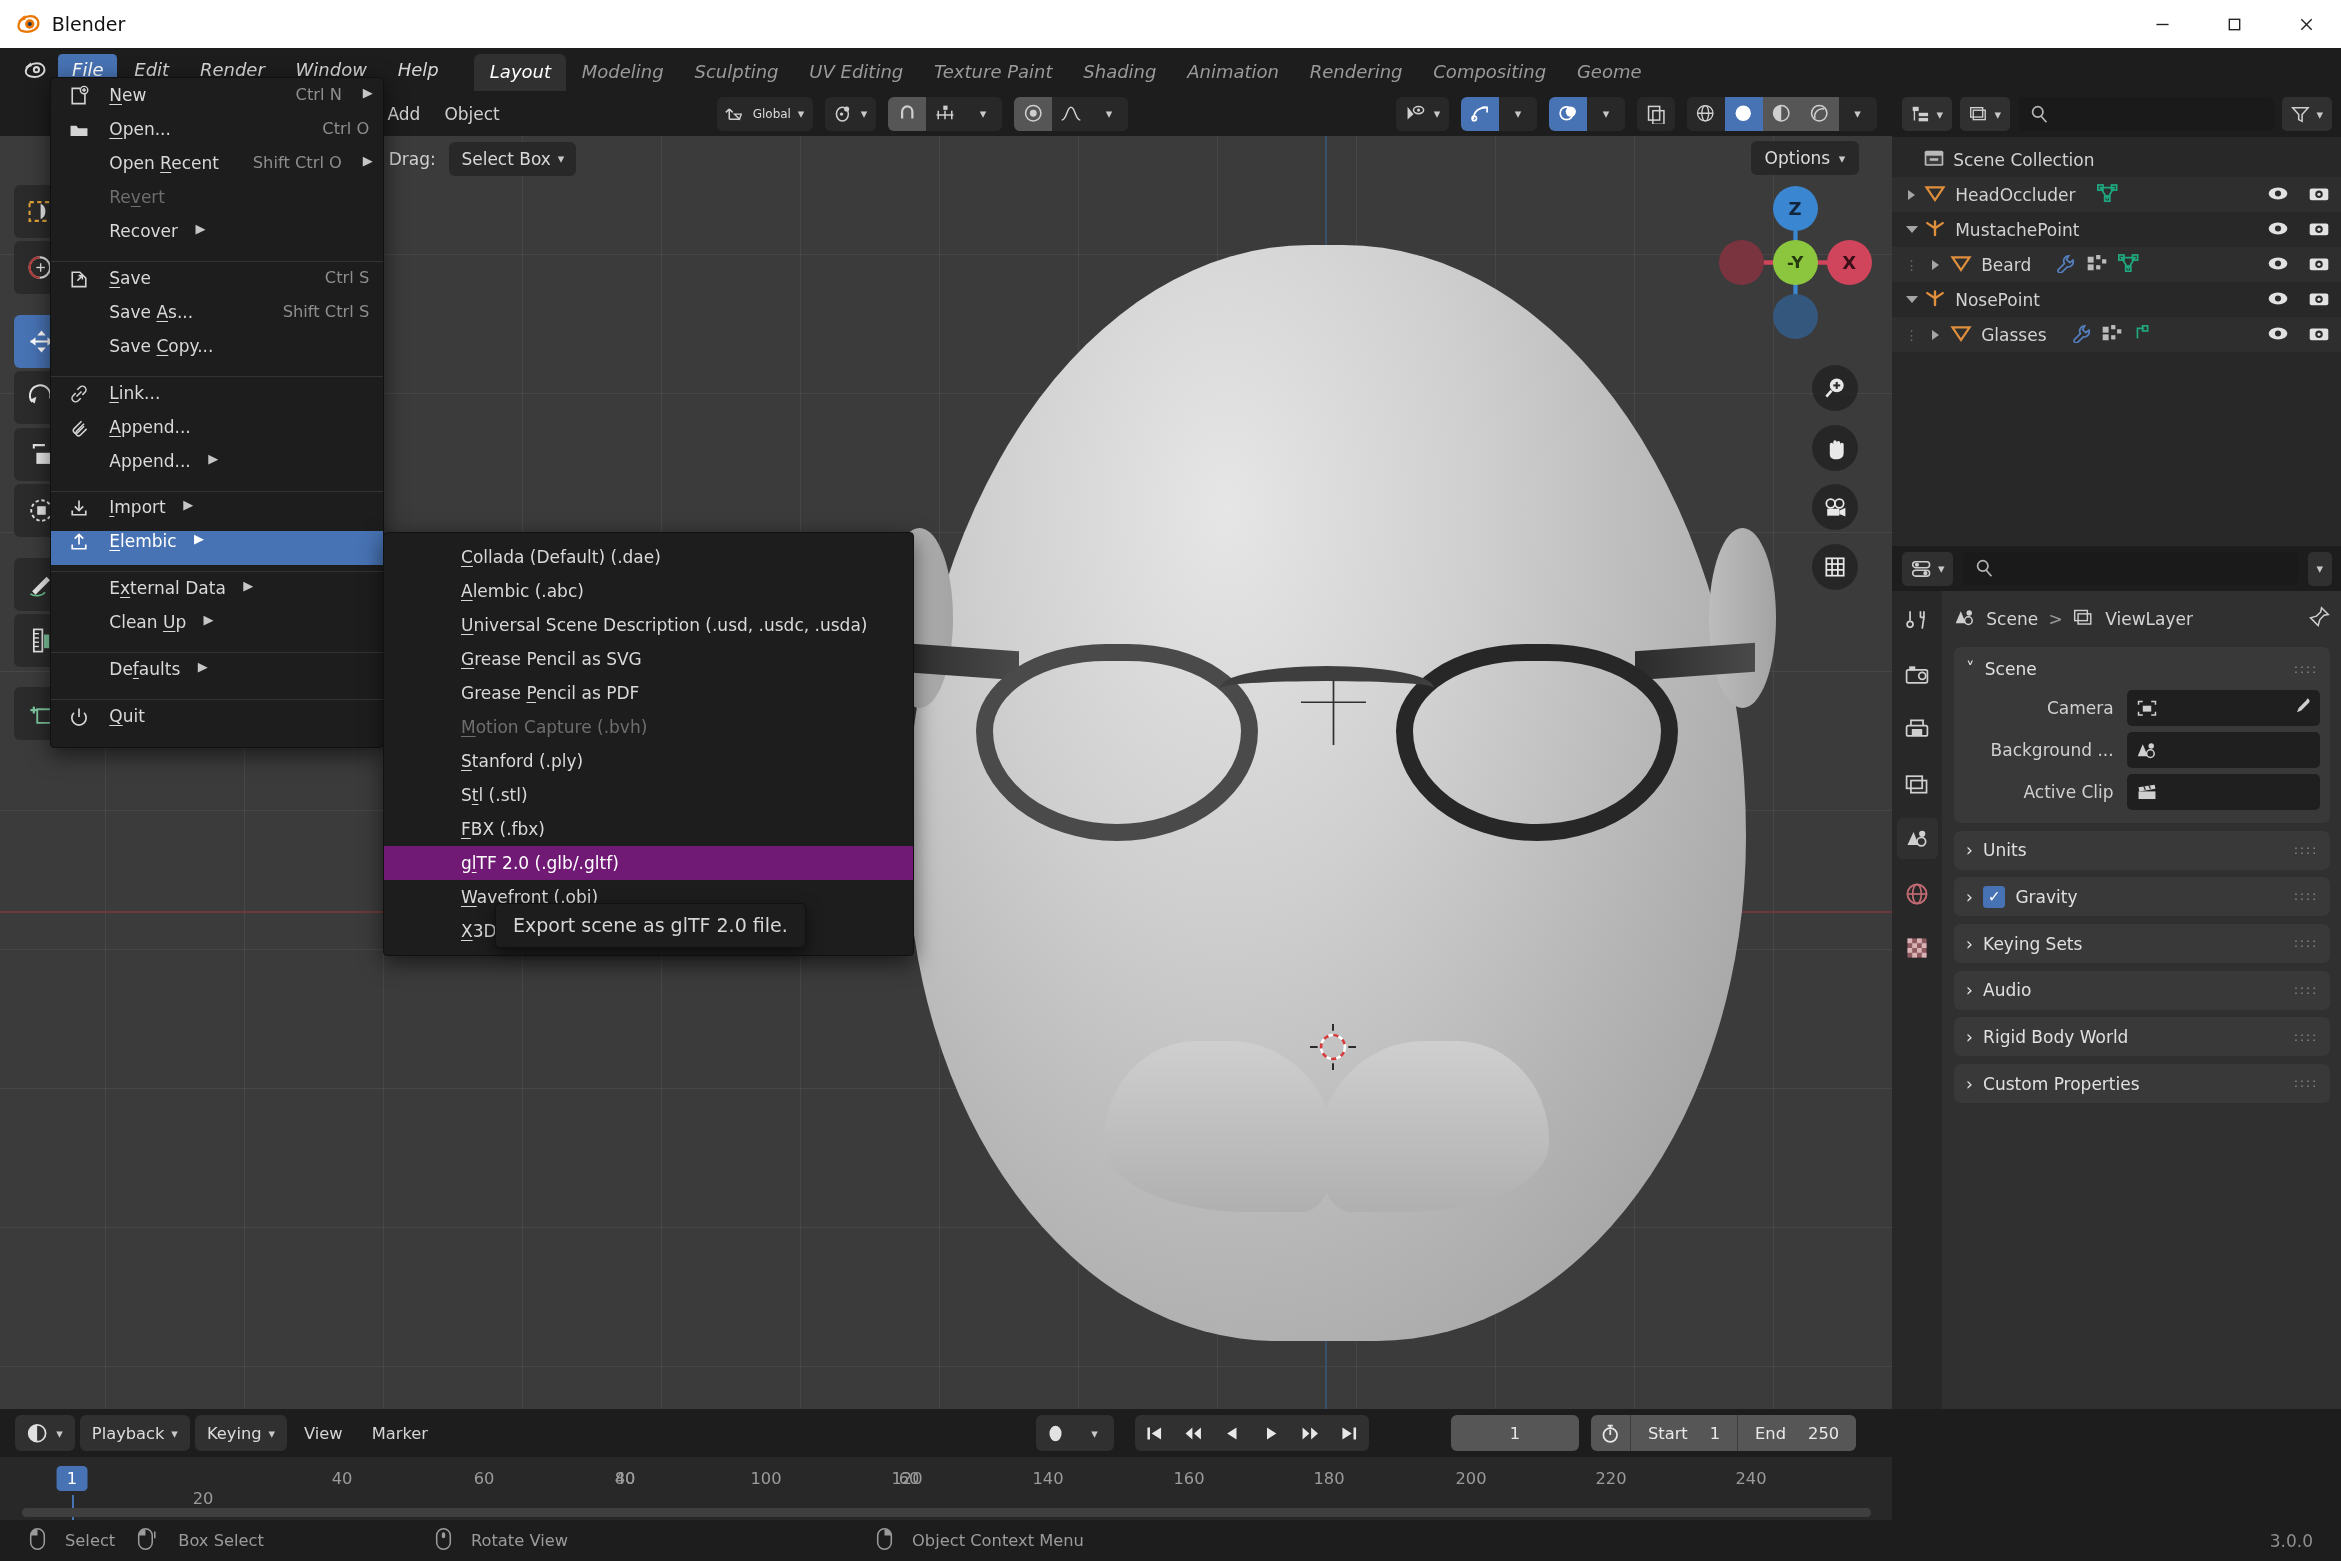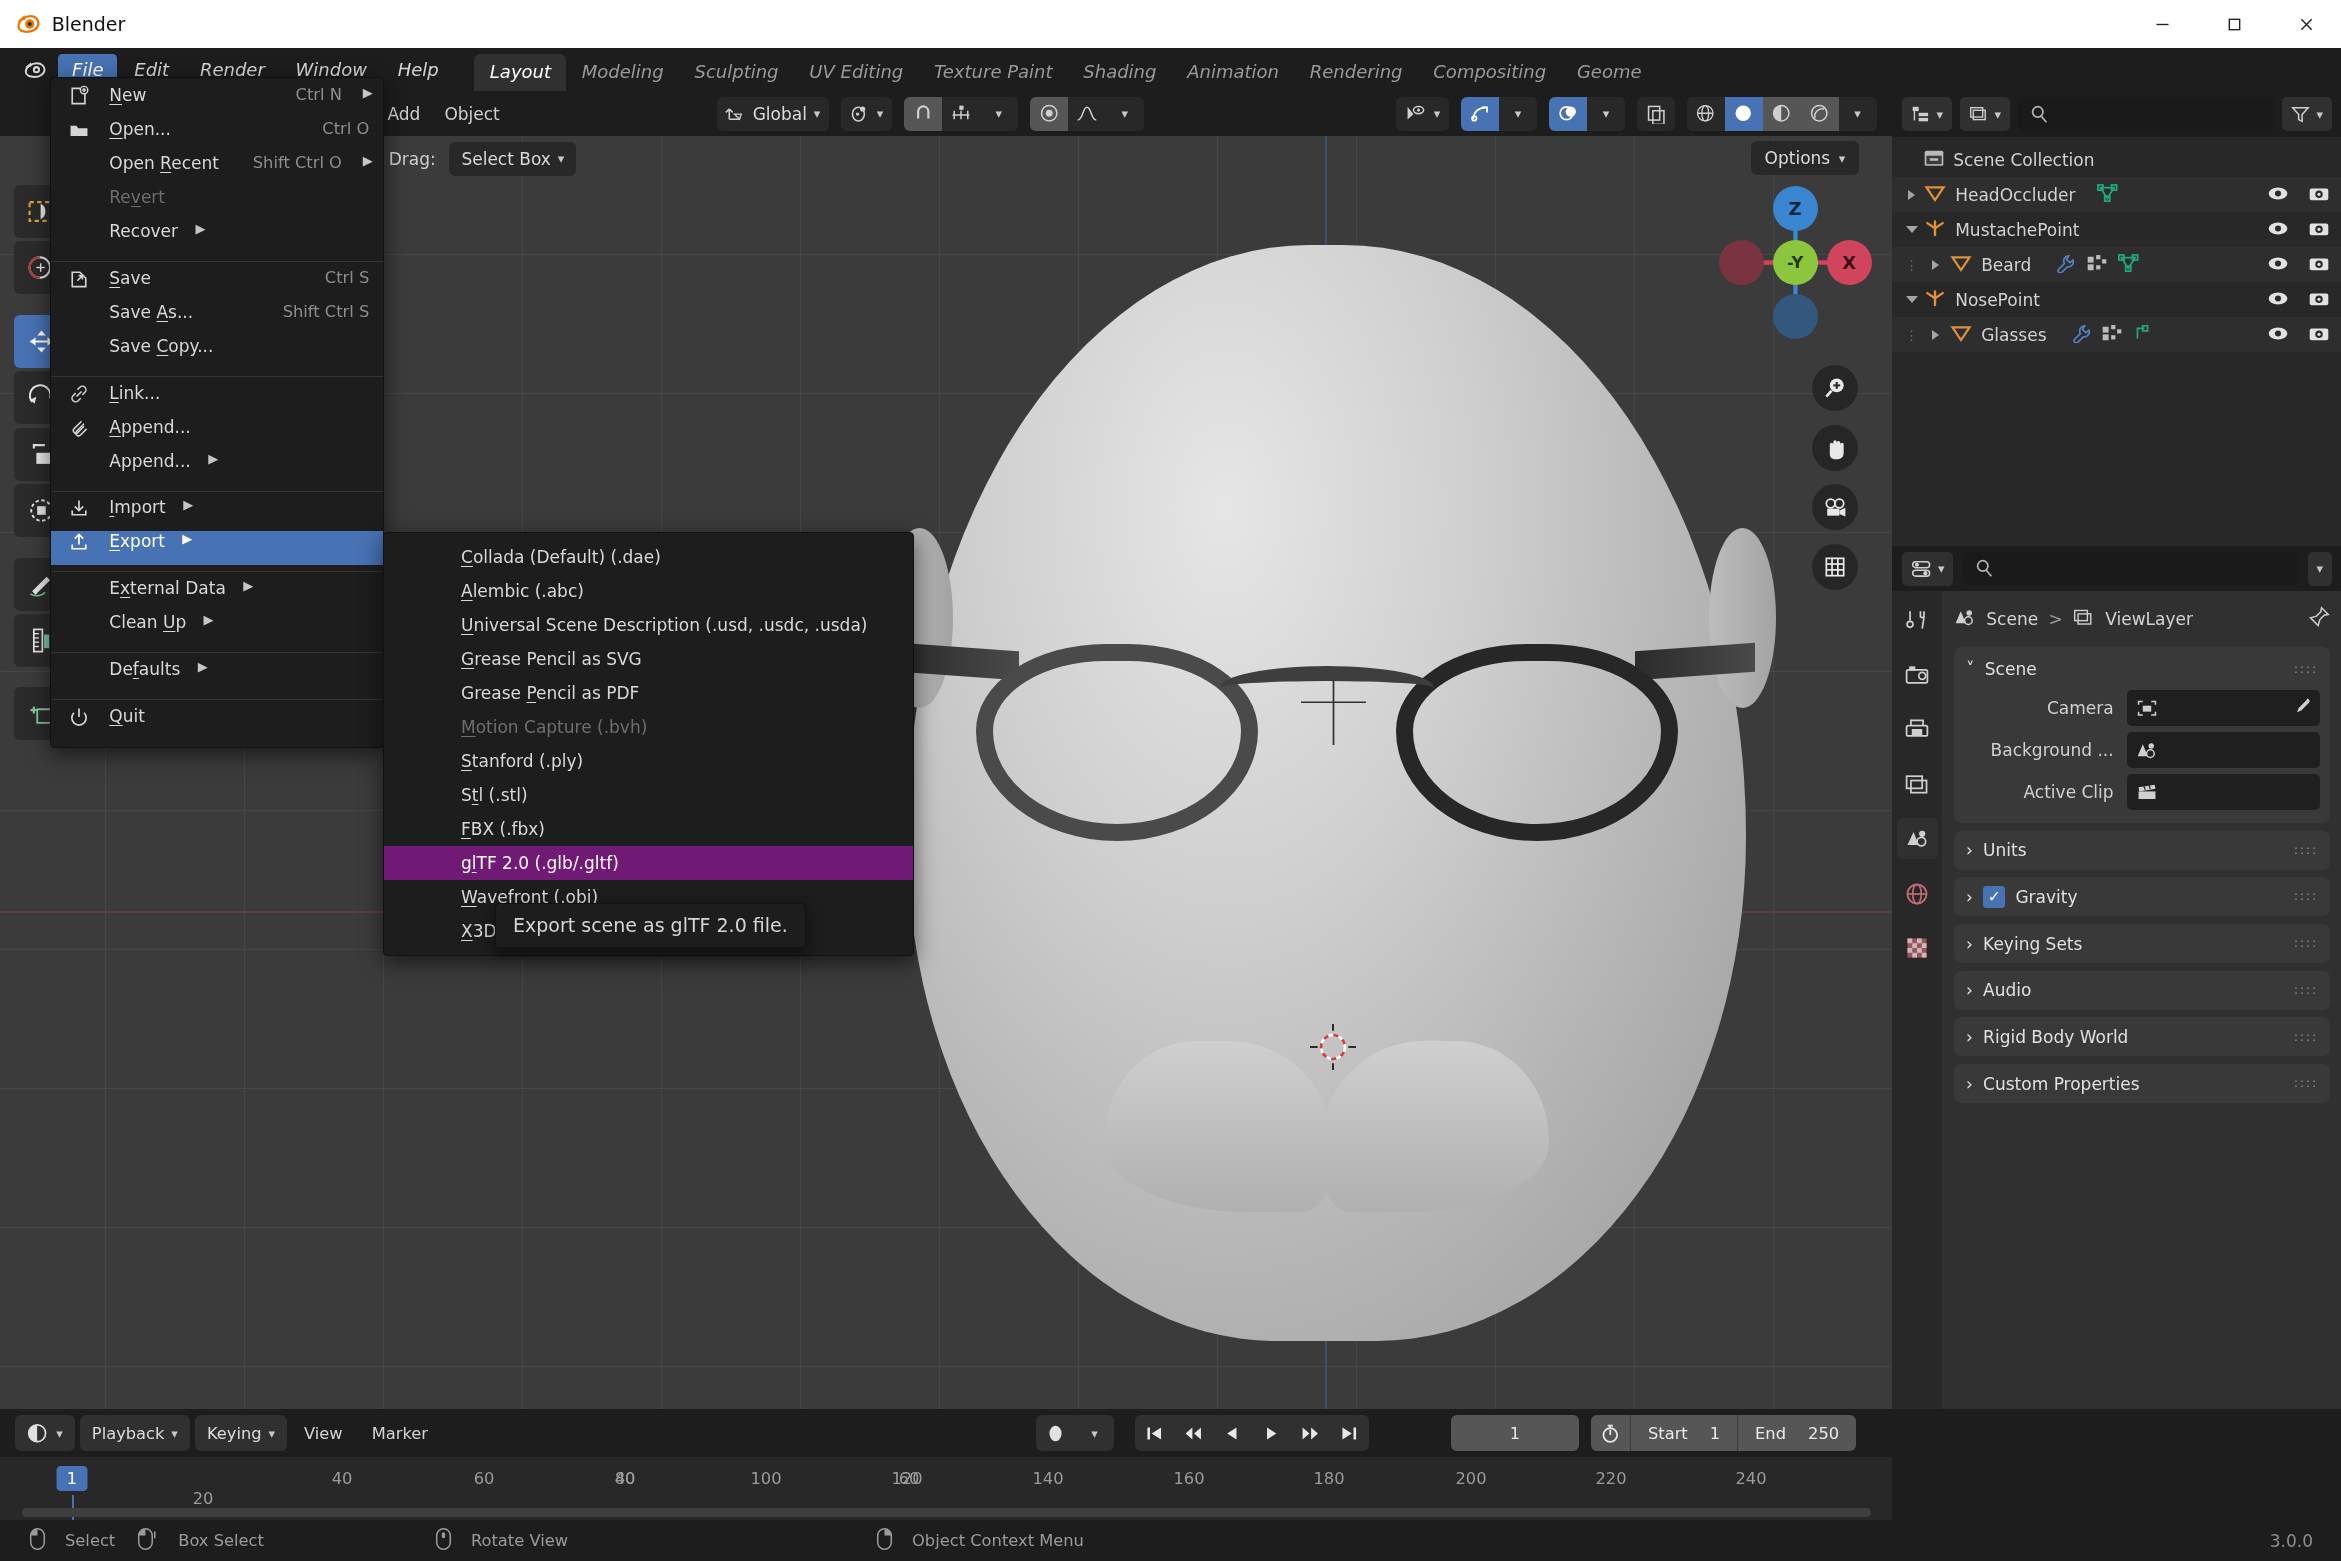--- a/index.html
+++ b/index.html
@@ -364,21 +364,21 @@
     <div style="width:325px;"></div>
     <span class="vph-txt">ect</span>
     <span class="vph-txt">Add</span>
     <span class="vph-txt">Object</span>
 
     <div style="margin-left:205px;" class="pill">
       <svg width="20.5" height="20.5" viewBox="0 0 24 24">
           <path d="M5 19 L5 7 M5 19 L17 19 M5 7 L9 11 M5 7 L1 11" stroke="#cfcfcf" stroke-width="1.8" fill="none"></path>
           <path d="M11 13 L17 19 L19 13 Z" fill="none" stroke="#cfcfcf" stroke-width="1.6"></path>
         </svg>
-      <span style="font-size:17px;color:#dcdcdc;">Global</span>
+      <span style="font-size:12px;color:#dcdcdc;">Global</span>
       <span class="chev">▾</span>
     </div>
 
     <div style="margin-left:12px;" class="pill">
       <svg width="20.5" height="20.5" viewBox="0 0 24 24">
           <ellipse cx="11" cy="13" rx="7" ry="8" fill="none" stroke="#cfcfcf" stroke-width="1.8"></ellipse>
           <circle cx="16" cy="7" r="3" fill="#cfcfcf"></circle>
           <circle cx="10" cy="13" r="2" fill="#cfcfcf"></circle>
         </svg>
       <span class="chev">▾</span>
@@ -1311,21 +1311,21 @@
   </div>
 
   <div class="fm-row hl">
     <span class="fm-ico">
       <svg width="22" height="22" viewBox="0 0 26 26">
           <line x1="13" y1="16" x2="13" y2="4" stroke="#ffffff" stroke-width="2"></line>
           <path d="M8 9 L13 4 L18 9" fill="none" stroke="#ffffff" stroke-width="2"></path>
           <path d="M5 16 L5 21 L21 21 L21 16" fill="none" stroke="#ffffff" stroke-width="2"></path>
         </svg>
     </span>
-    <span class="fm-lbl" style="color:#fff;"><span class="u">E</span><span>xport</span></span>
+    <span class="fm-lbl" style="color:#fff;"><span class="u">E</span><span>lembic</span></span>
     <span class="fm-arr" style="color:#fff;">▶</span>
   </div>
 
   <div class="fm-sep"></div>
 
   <div class="fm-row">
     <span class="fm-ico"></span>
     <span class="fm-lbl">E<span class="u">x</span>ternal Data</span>
     <span class="fm-arr">▶</span>
   </div>

